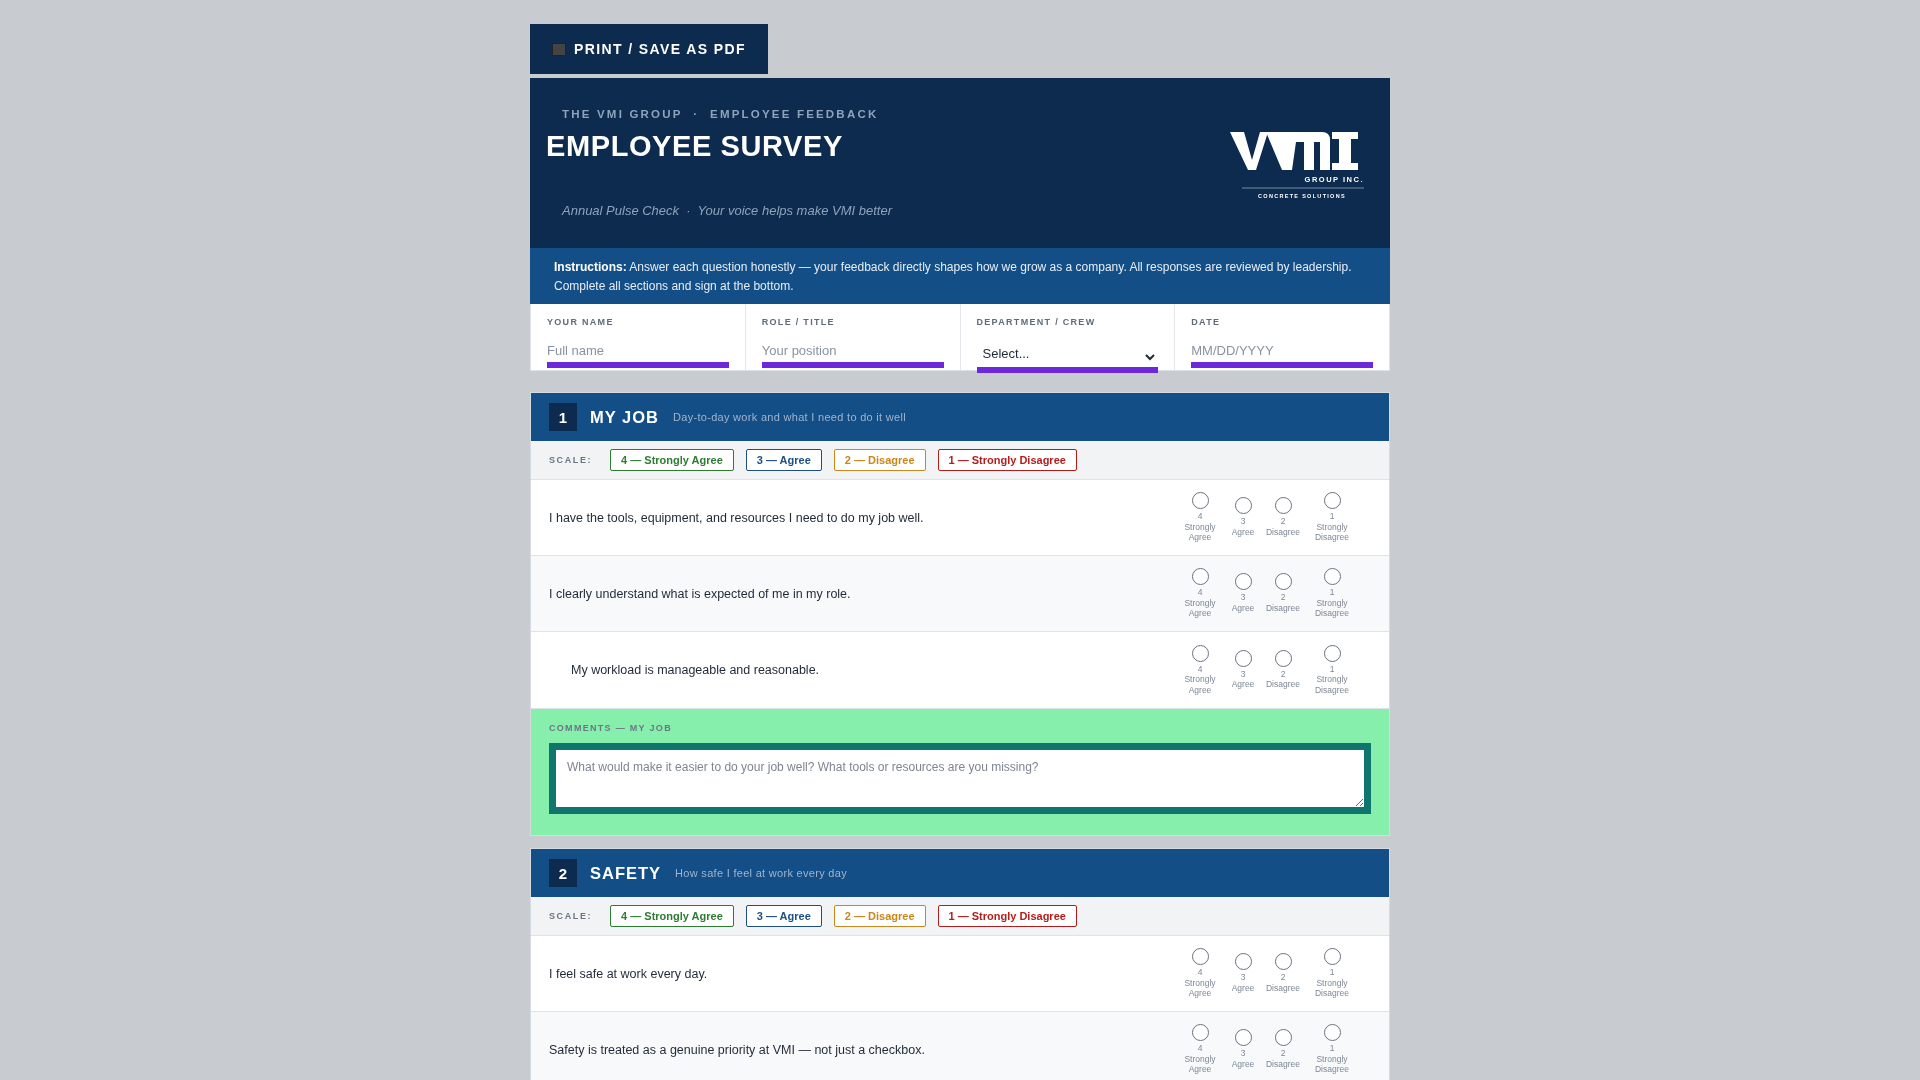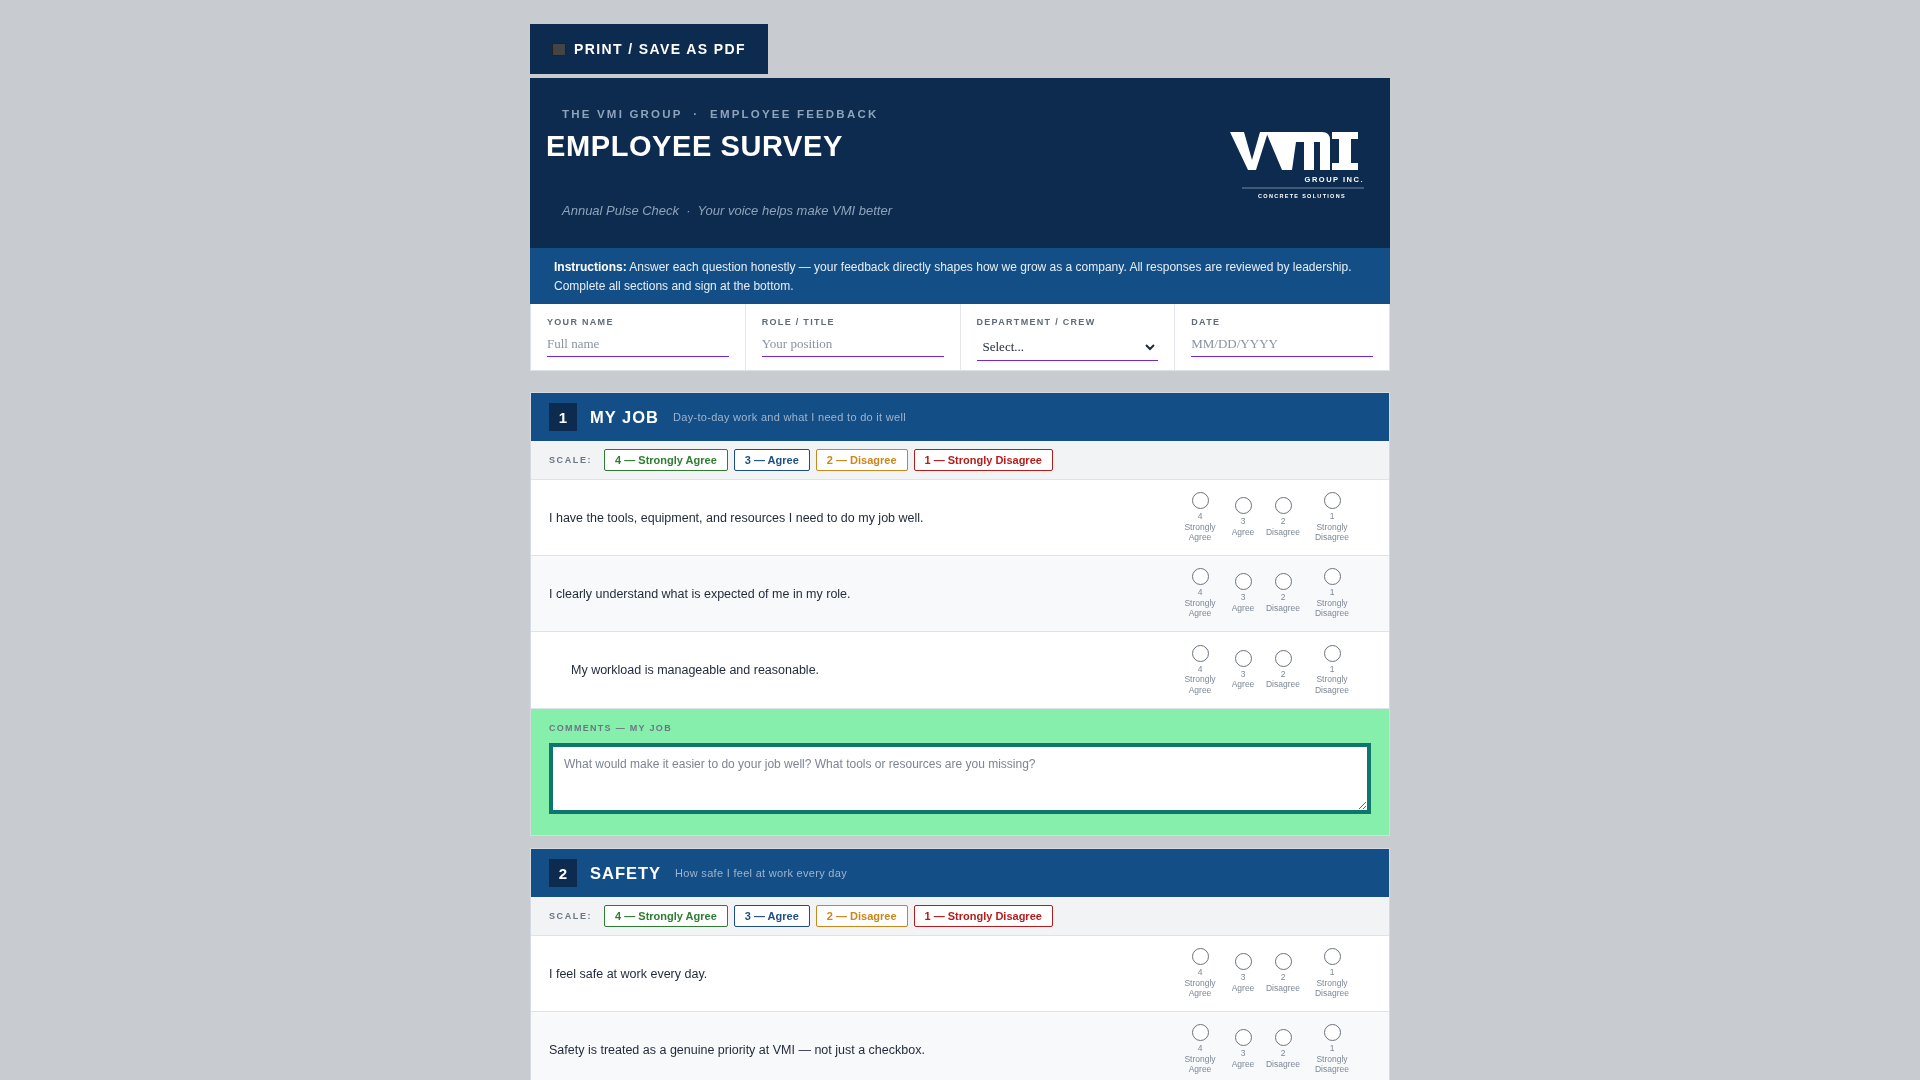--- a/index.html
+++ b/index.html
@@ -53,40 +53,40 @@
   .info-row {
     position: absolute; left: 0; top: 304px; width: 860px; height: 67px;
     background: #fff; display: flex; border: 1px solid #dde2e8; border-top: none;
   }
   .info-cell { flex: 1; padding: 13px 16px 8px 16px; border-right: 1px solid #e3e7ec; }
   .info-cell:last-child { border-right: none; }
   .info-cell .lbl {
     font-size: 9px; font-weight: 700; letter-spacing: 1.3px; color: #5f6b7a; display: block; margin-bottom: 7px;
   }
   .info-cell input, .info-cell select {
-    width: 100%; border: none; border-bottom: 1px solid #6d28d9; outline: none;
-    font-family: Liberation Serif, serif; font-size: 13px; padding: 2px 0 4px 0; background: transparent; color: #1f2937;
+    width: 100%; border: none; border-bottom: 6px solid #6d28d9; outline: none;
+    font-family: Liberation Sans, sans-serif; font-size: 13px; padding: 2px 0 4px 0; background: transparent; color: #1f2937; margin-top: 7px;
   }
   .info-cell input::placeholder { color: #8a93a0; }
   .info-cell select { padding: 4px 0 5px 2px; color: #1f2937; }
 
   .section { position: absolute; left: 0; width: 860px; background: #fff; border: 1px solid #d6dbe2; }
   .sec-head {
     height: 48px; background: #134e86; display: flex; align-items: center; padding-left: 18px;
   }
   .sec-num {
     width: 28px; height: 28px; background: #0d2b4e; color: #fff; font-weight: 700; font-size: 15px;
     display: flex; align-items: center; justify-content: center; margin-right: 13px;
   }
   .sec-title { color: #fff; font-weight: 700; font-size: 16.5px; letter-spacing: 1px; margin-right: 14px; }
   .sec-sub { color: #9fb4cc; font-size: 11px; letter-spacing: 0.3px; }
 
   .scale-row {
     height: 39px; background: #f2f3f5; border-bottom: 1px solid #dfe3e8;
-    display: flex; align-items: center; padding-left: 18px; gap: 6px;
+    display: flex; align-items: center; padding-left: 18px; gap: 12px;
   }
   .scale-lbl { font-size: 9px; font-weight: 700; letter-spacing: 1.6px; color: #6b7684; margin-right: 6px; }
   .pill {
     height: 22px; padding: 0 10px; border: 1px solid; border-radius: 2px; background: #fff;
     font-size: 11px; font-weight: 700; display: flex; align-items: center;
   }
 
   .q-row {
     height: 76px; display: flex; align-items: center; justify-content: space-between;
     border-bottom: 1px solid #dfe3e8; padding-left: 18px;
@@ -100,21 +100,21 @@
   }
   .radio-opt .circle {
     width: 17px; height: 17px; border: 1px solid #6b7280; border-radius: 50%; background: #fff; margin-bottom: 2px;
   }
   .radio-opt.tall { width: 46px; }
   .radio-opt.short { width: 40px; margin-top: 5px; }
 
   .comments { background: #86efac; padding: 14px 18px 17px 18px; border-top: 1px solid #dfe3e8; }
   .comments .clbl { font-size: 9px; font-weight: 700; letter-spacing: 1.3px; color: #6b7684; display: block; margin-bottom: 10px; }
   .comments textarea {
-    width: 100%; height: 71px; border: 4px solid #0f766e; background: #fff; padding: 10px 11px;
+    width: 100%; height: 71px; border: 7px solid #0f766e; background: #fff; padding: 10px 11px;
     font-family: "Liberation Sans", sans-serif; font-size: 12px; resize: vertical; outline: none;
   }
   .comments textarea::placeholder { color: #7d8592; }
 </style>
 </head>
 <body>
 
 <div class="wrap">
 
   <button class="print-btn">

